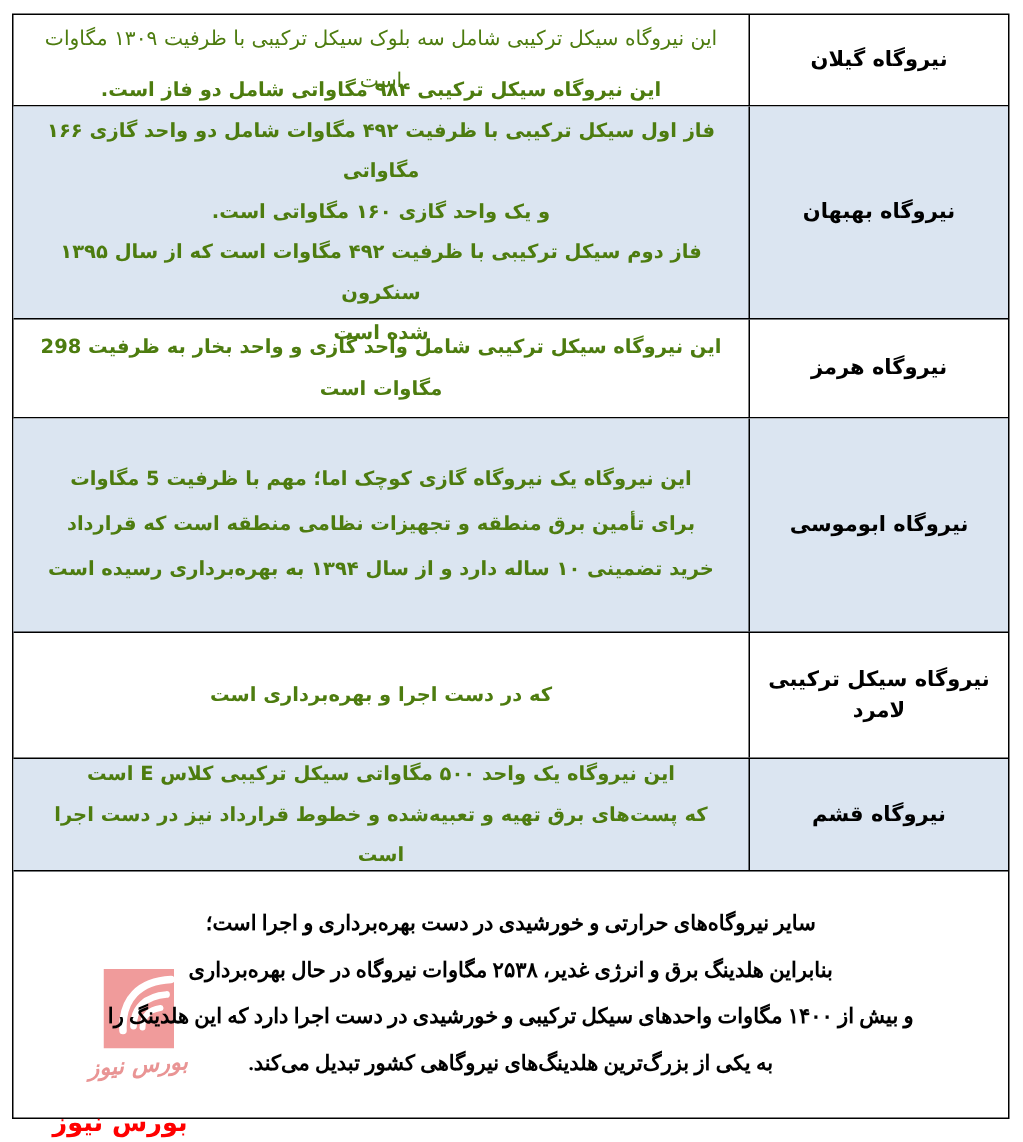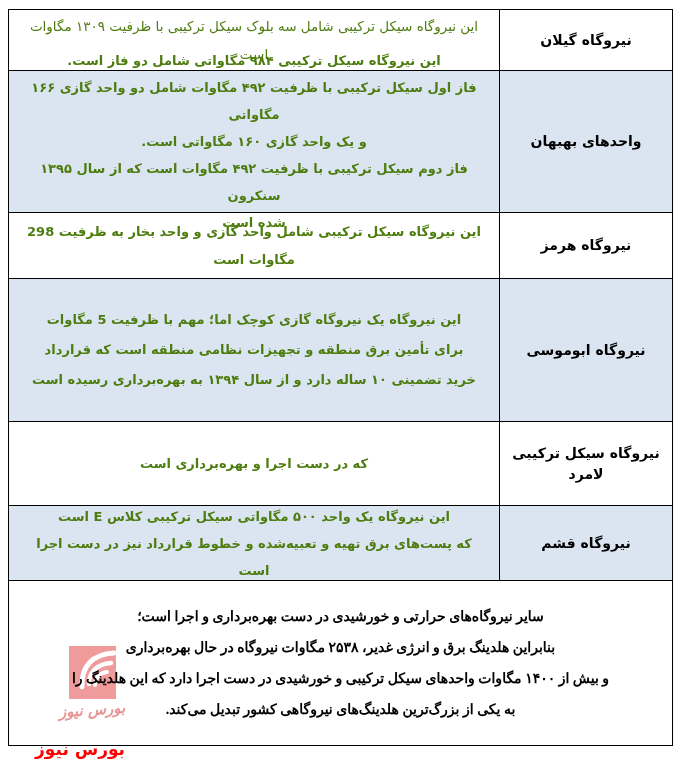--- a/index.html
+++ b/index.html
@@ -65,21 +65,21 @@
   <div class="plant-table">
 
     <div class="trow" style="height:61px">
       <div class="cell-name">نیروگاه گیلان</div>
       <div class="cell-desc light">
         <div class="line">این نیروگاه سیکل ترکیبی شامل سه بلوک سیکل ترکیبی با ظرفیت ۱۳۰۹ مگاوات است</div>
       </div>
     </div>
 
     <div class="trow alt lh27" style="height:142px">
-      <div class="cell-name">واحدهای بهبهان</div>
+      <div class="cell-name">نیروگاه بهبهان</div>
       <div class="cell-desc lh27">
         <div class="line">این نیروگاه سیکل ترکیبی ۹۸۴ مگاواتی شامل دو فاز است.</div>
         <div class="line">فاز اول سیکل ترکیبی با ظرفیت ۴۹۲ مگاوات شامل دو واحد گازی ۱۶۶ مگاواتی</div>
         <div class="line">و یک واحد گازی ۱۶۰ مگاواتی است.</div>
         <div class="line">فاز دوم سیکل ترکیبی با ظرفیت ۴۹۲ مگاوات است که از سال ۱۳۹۵ سنکرون</div>
         <div class="line">شده است</div>
       </div>
     </div>
 
     <div class="trow" style="height:66px">

